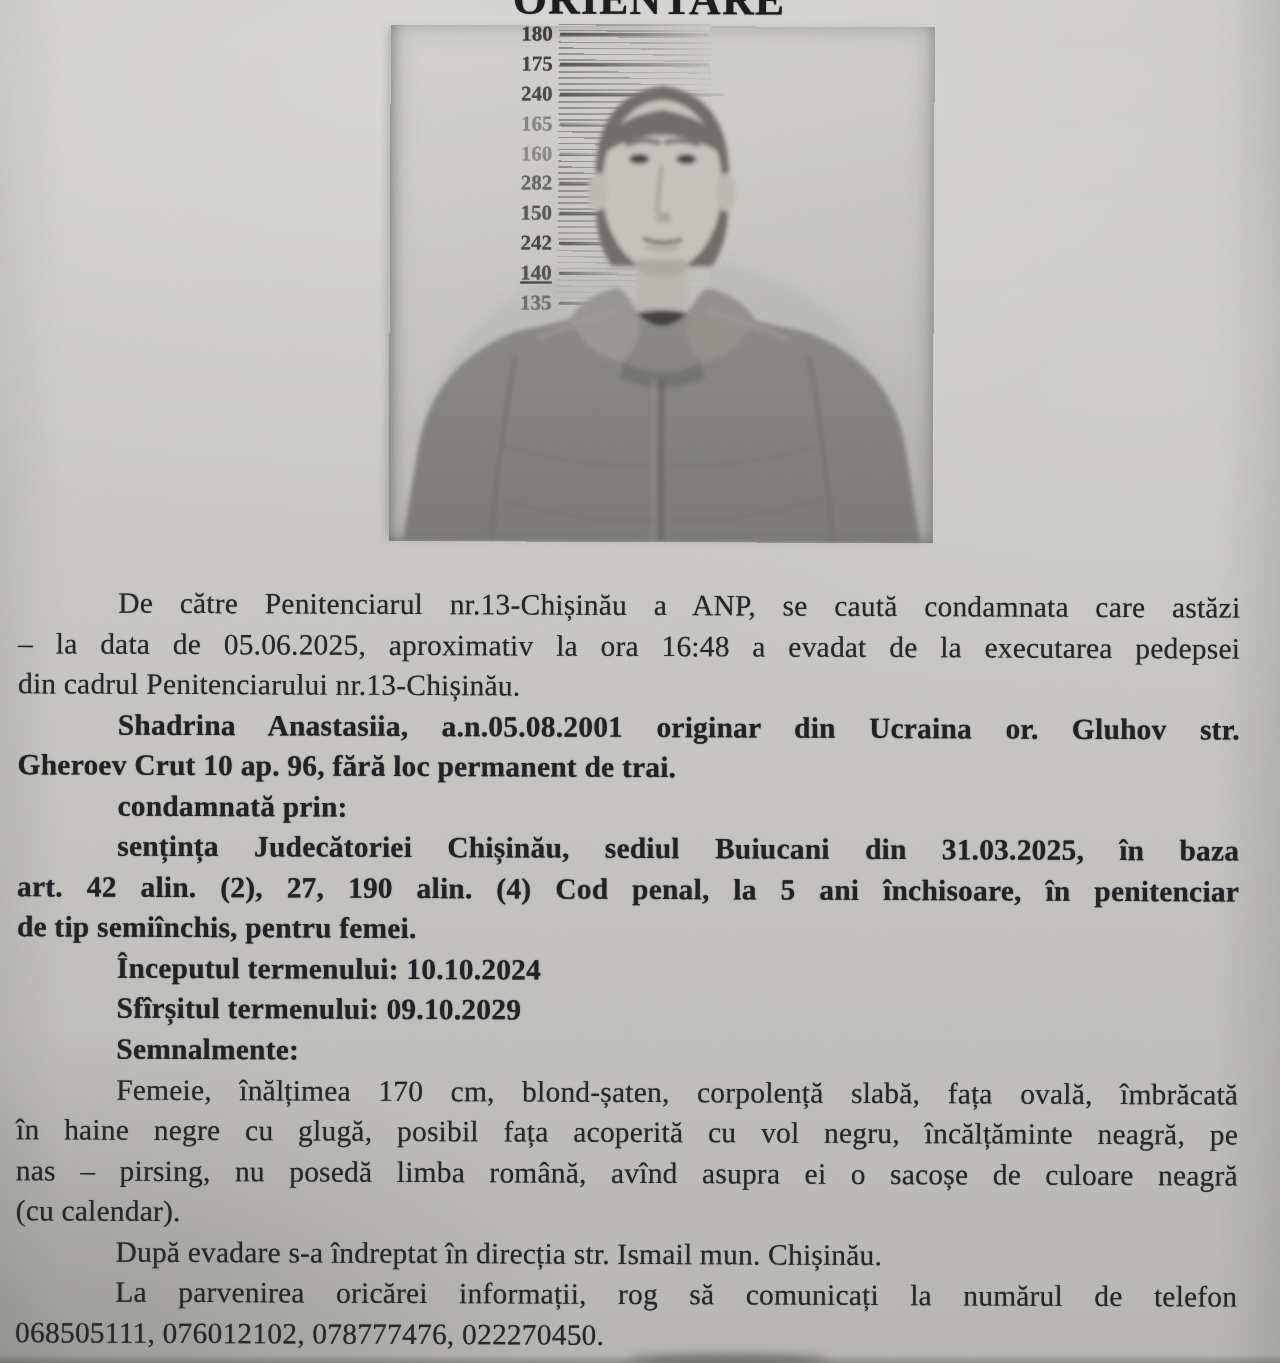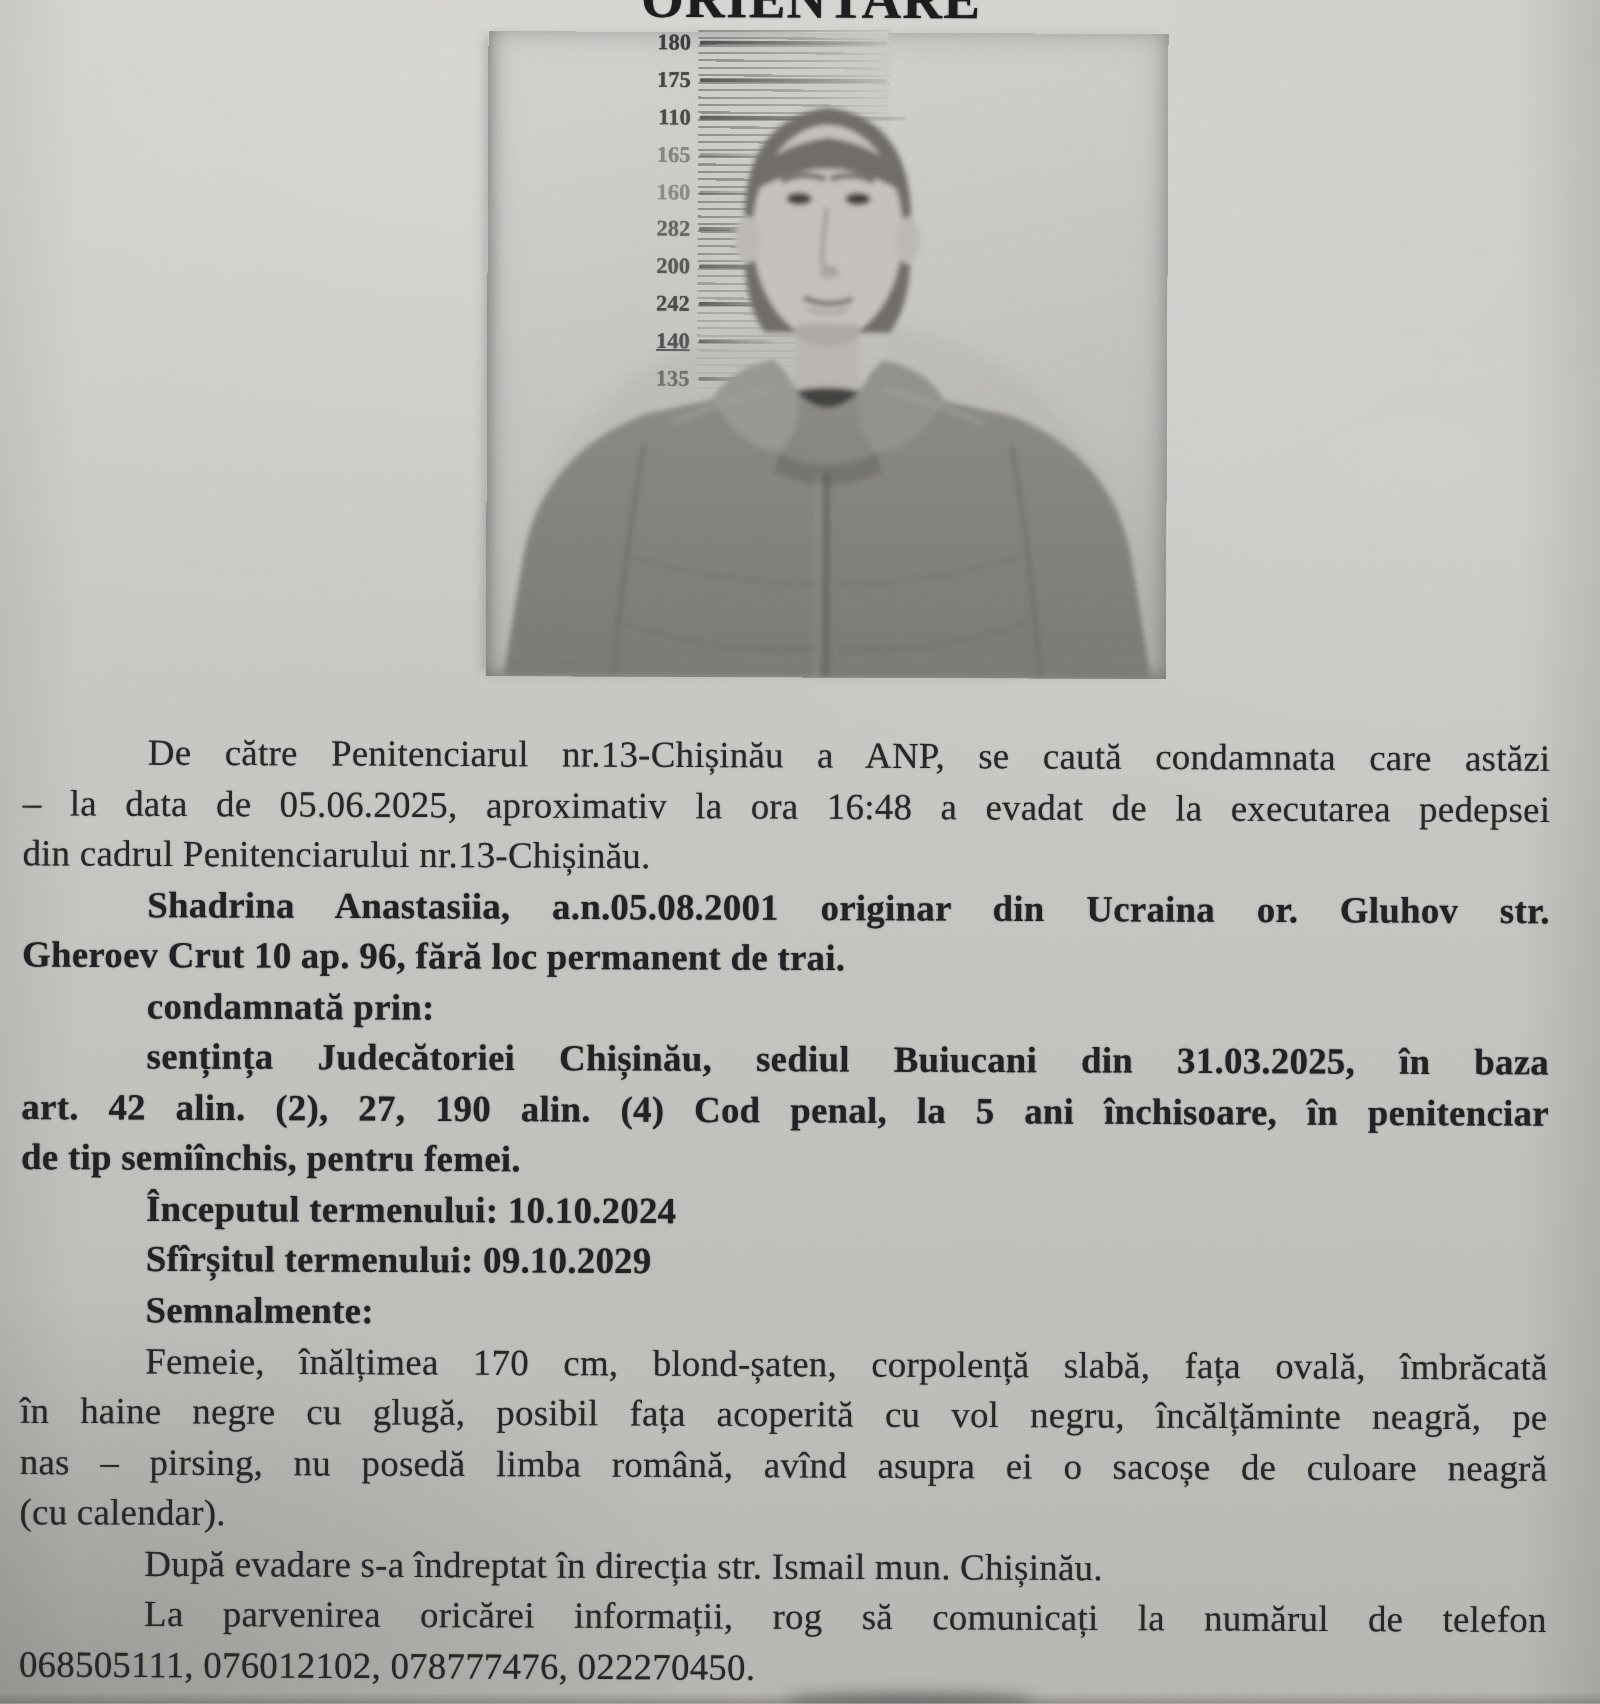--- a/index.html
+++ b/index.html
@@ -41,21 +41,21 @@
     position:absolute; left:168px; top:-2px; width:152px; height:290px;
     background:
       linear-gradient(180deg, rgba(206,205,202,0) 0%, rgba(206,205,202,0) 55%, rgba(206,205,202,.85) 100%),
       linear-gradient(90deg, rgba(206,205,202,0) 0%, rgba(206,205,202,.45) 55%, rgba(206,205,202,.95) 100%),
       repeating-linear-gradient(180deg, rgba(72,71,69,.48) 0px, rgba(72,71,69,.48) 1.7px, rgba(72,71,69,0) 1.7px, rgba(72,71,69,0) 5.95px);
   }
   .ruler { position:absolute; left:98px; top:-6px; width:240px; }
   .ruler-row { display:flex; align-items:center; height:29.8px; }
   .ruler-num {
     width:64px; text-align:right; padding-right:7px; flex:none;
-    font-size:18px; font-weight:700; color:#3b3a38;
+    font-size:21px; font-weight:700; color:#3b3a38;
     text-shadow:0 0 1px rgba(59,58,56,.8);
   }
   .ruler-tick {
     height:3px; flex:none; border-radius:2px;
     background:linear-gradient(90deg, rgba(55,54,52,.85), rgba(55,54,52,.10));
   }
   .person { position:absolute; inset:0; }
 
   
   .textblock { position:absolute; left:18px; top:585px; width:1222px; font-size:29.5px; line-height:40.55px; }
@@ -87,37 +87,37 @@
       <div class="ruler" id="ruler">
           <div class="ruler-row" style="opacity: 1;">
             <span class="ruler-num">180</span>
             <span class="ruler-tick" style="width: 150px;"></span>
           </div>
           <div class="ruler-row" style="opacity: 0.95;">
             <span class="ruler-num">175</span>
             <span class="ruler-tick" style="width: 150px;"></span>
           </div>
           <div class="ruler-row" style="opacity: 0.9;">
-            <span class="ruler-num">110</span>
+            <span class="ruler-num">240</span>
             <span class="ruler-tick" style="width: 165px;"></span>
           </div>
           <div class="ruler-row" style="opacity: 0.5;">
             <span class="ruler-num">165</span>
             <span class="ruler-tick" style="width: 60px;"></span>
           </div>
           <div class="ruler-row" style="opacity: 0.45;">
             <span class="ruler-num">160</span>
             <span class="ruler-tick" style="width: 55px;"></span>
           </div>
           <div class="ruler-row" style="opacity: 0.7;">
             <span class="ruler-num">282</span>
             <span class="ruler-tick" style="width: 70px;"></span>
           </div>
           <div class="ruler-row" style="opacity: 0.8;">
-            <span class="ruler-num">200</span>
+            <span class="ruler-num">150</span>
             <span class="ruler-tick" style="width: 120px;"></span>
           </div>
           <div class="ruler-row" style="opacity: 0.9;">
             <span class="ruler-num">242</span>
             <span class="ruler-tick" style="width: 70px;"></span>
           </div>
           <div class="ruler-row" style="opacity: 0.85; text-decoration: underline;">
             <span class="ruler-num">140</span>
             <span class="ruler-tick" style="width: 60px;"></span>
           </div>

